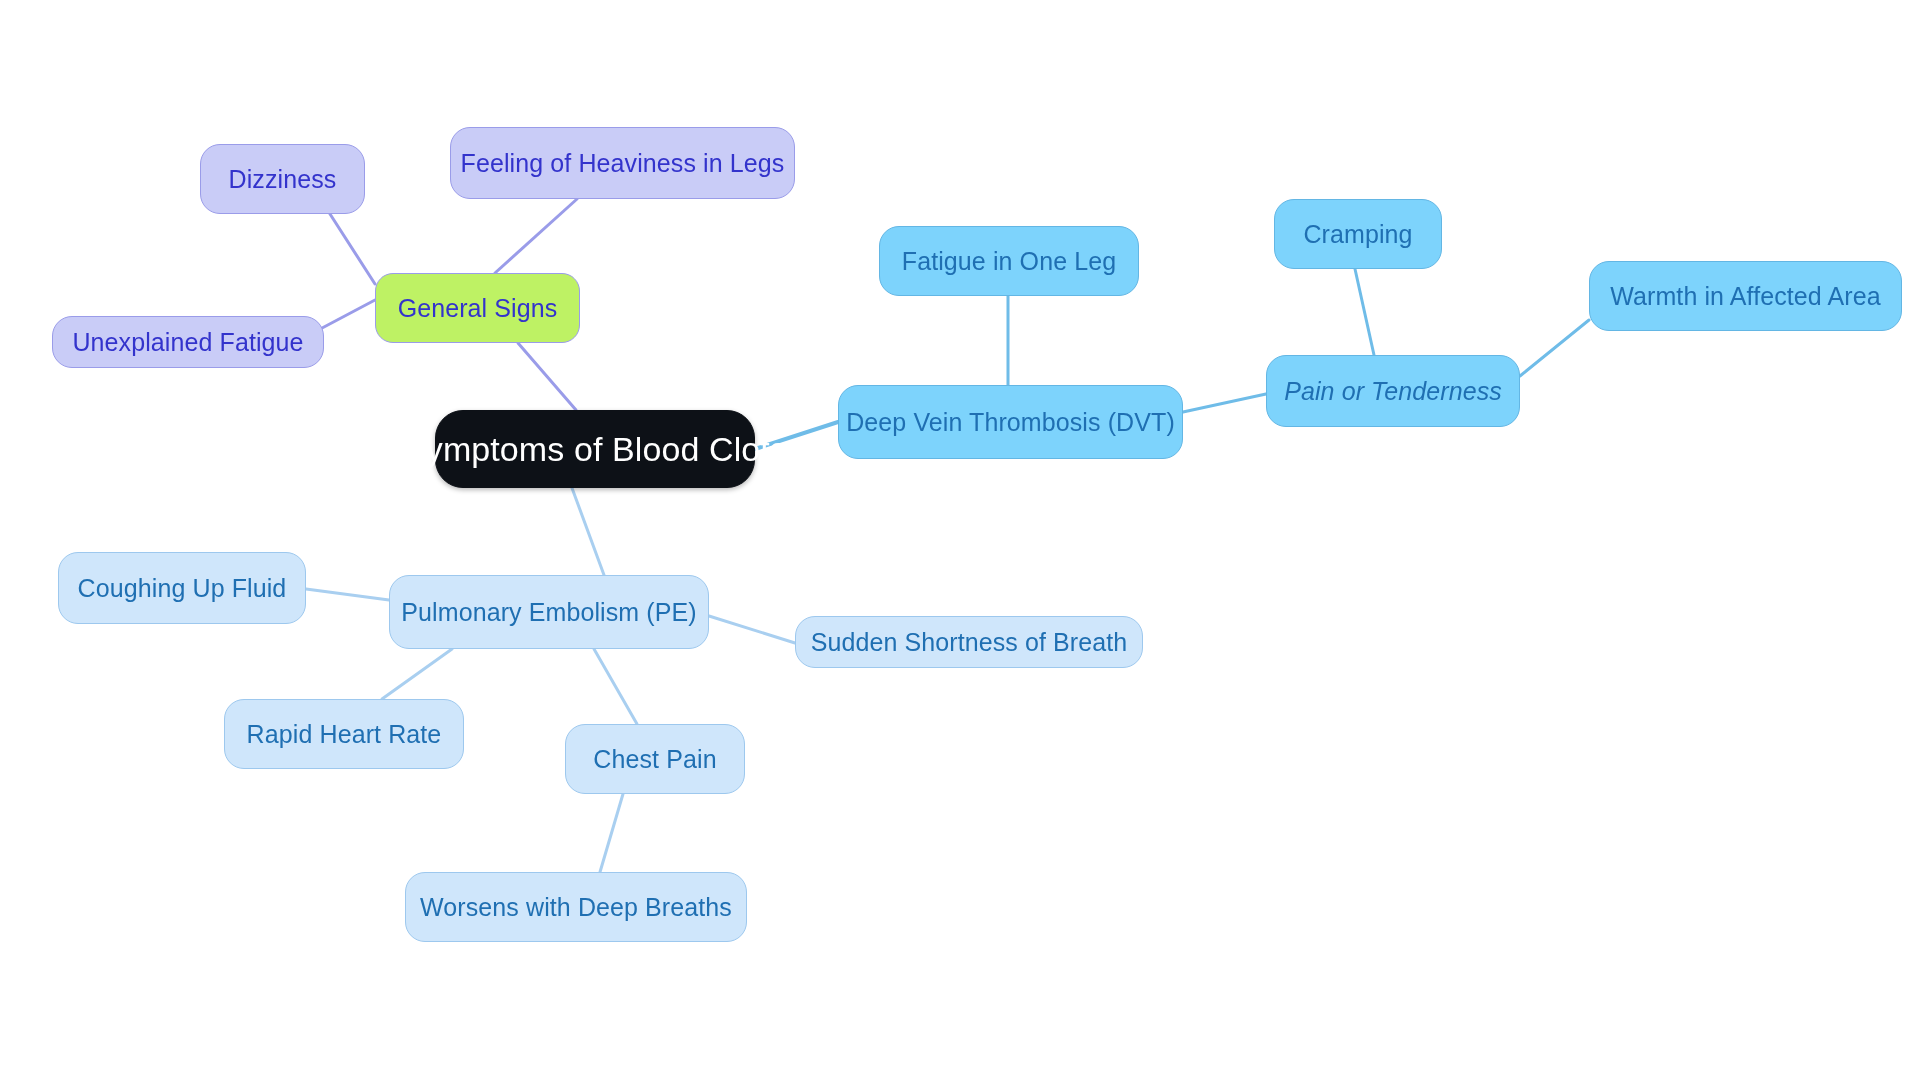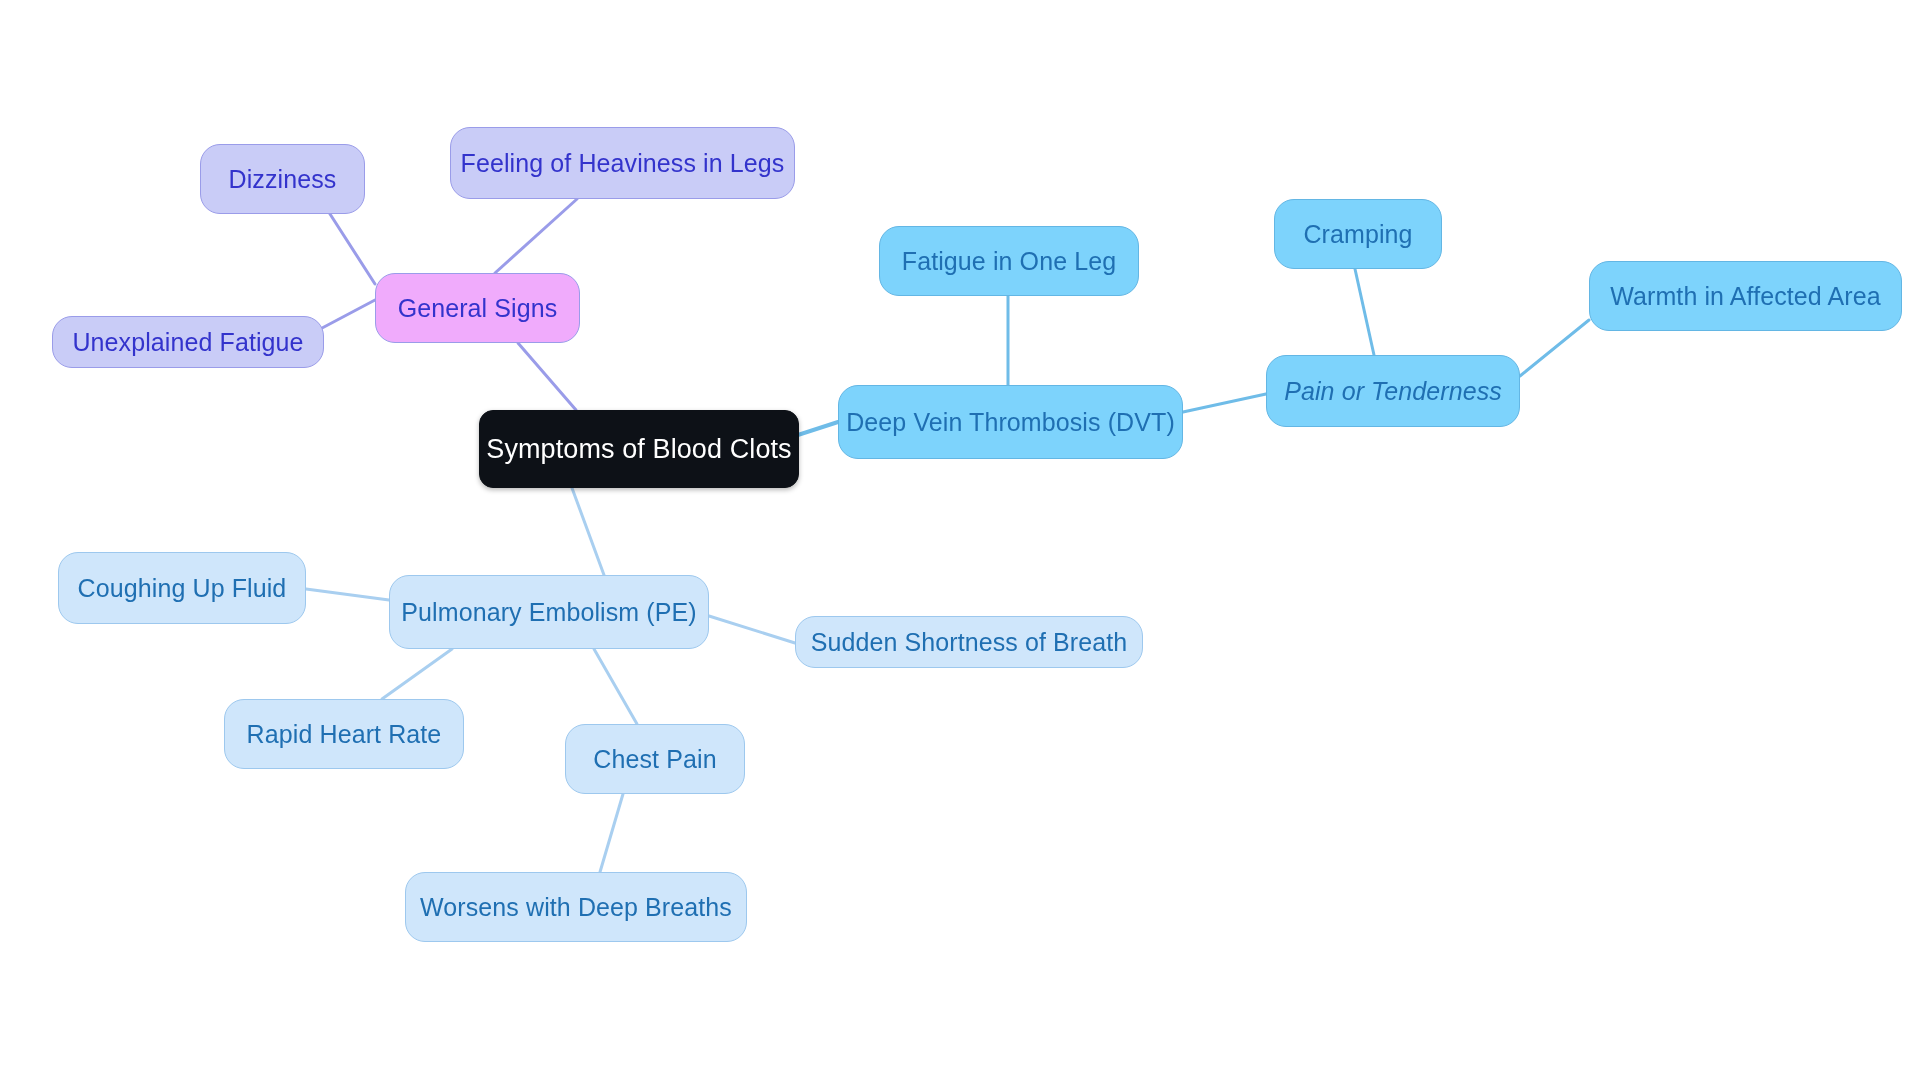--- a/index.html
+++ b/index.html
@@ -35,30 +35,30 @@
     border-style: solid;
     border-width: 1.5px;
     white-space: nowrap;
     letter-spacing: 0.1px;
     z-index: 5;
   }
   .node-root {
     background: #0d1117;
     border-color: #0d1117;
     color: #ffffff;
-    font-size: 27px;
-    border-radius: 14px;
+    font-size: 34px;
+    border-radius: 28px;
     box-shadow: 0 2px 5px rgba(0,0,0,0.28);
-    margin-left: 44px;
   }
   .node-purple {
-    background: #f0abfc;
+    background: #bef264;
     border-color: #9a9ce9;
     color: #3333cc;
     font-size: 25px;
+    border-radius: 18px;
   }
   .node-purple-leaf {
     background: #c9ccf7;
     border-color: #9a9ce9;
     color: #3333cc;
     font-size: 25px;
   }
   .node-blue {
     background: #7dd3fc;
     border-color: #63b6e4;

